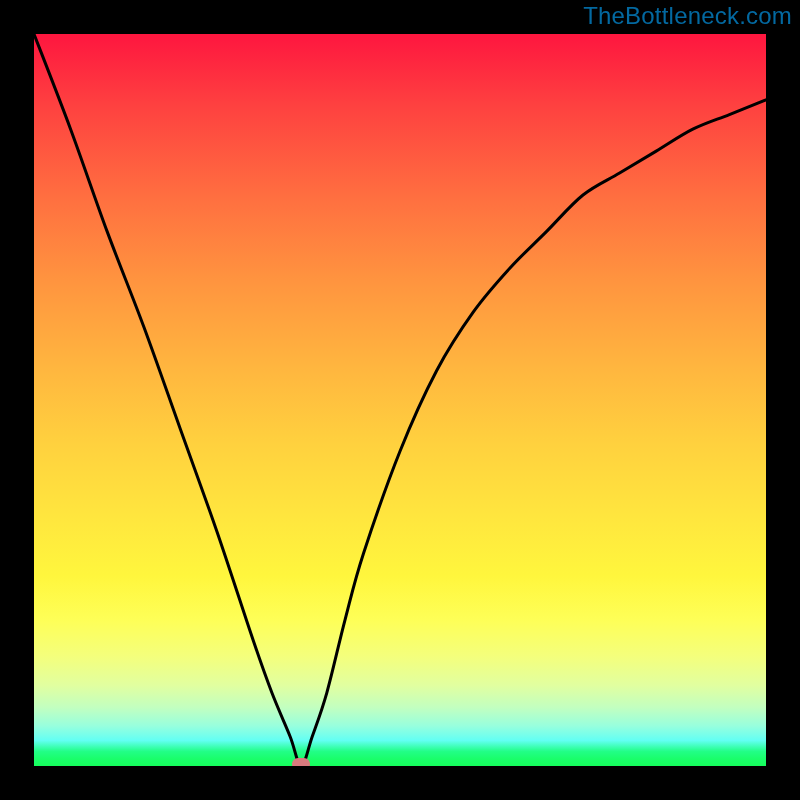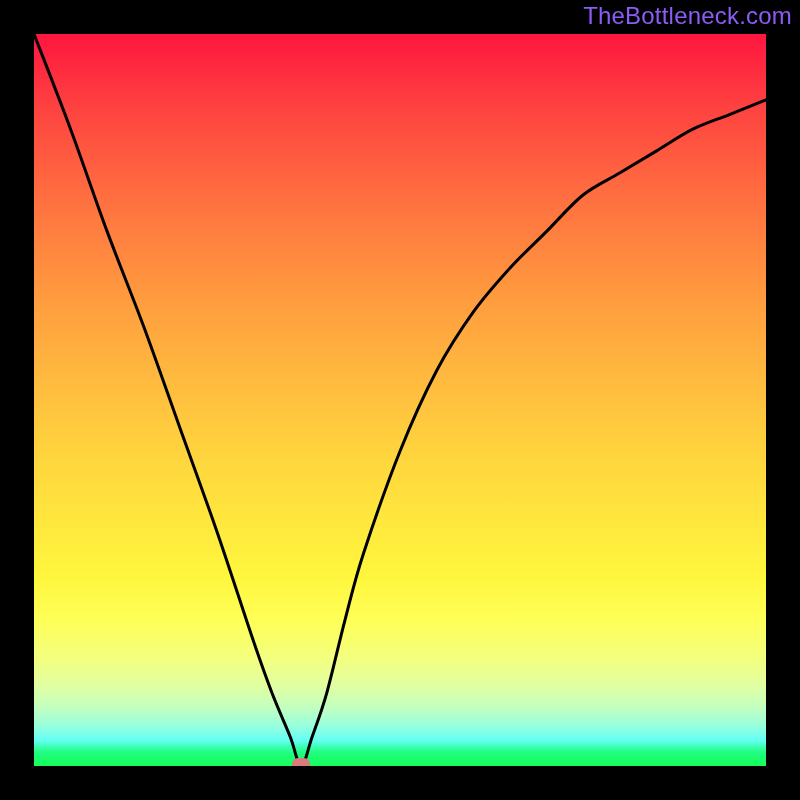--- a/index.html
+++ b/index.html
@@ -16,21 +16,21 @@
     left: 0;
     top: 0;
     width: 800px;
     height: 800px;
     background: #000;
   }
   .watermark {
     position: absolute;
     top: 2px;
     right: 8px;
-    color: #8b5cf6;
+    color: #0369a1;
     font-size: 24px;
     font-weight: 500;
     letter-spacing: 0.2px;
     z-index: 10;
   }
   .plot-area {
     position: absolute;
     left: 34px;
     top: 34px;
     width: 732px;

